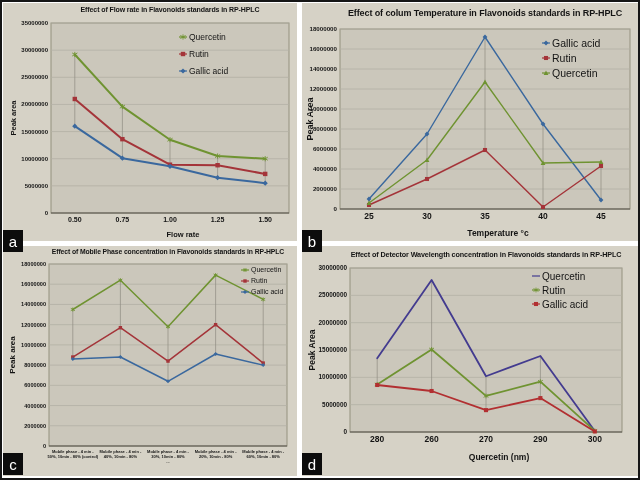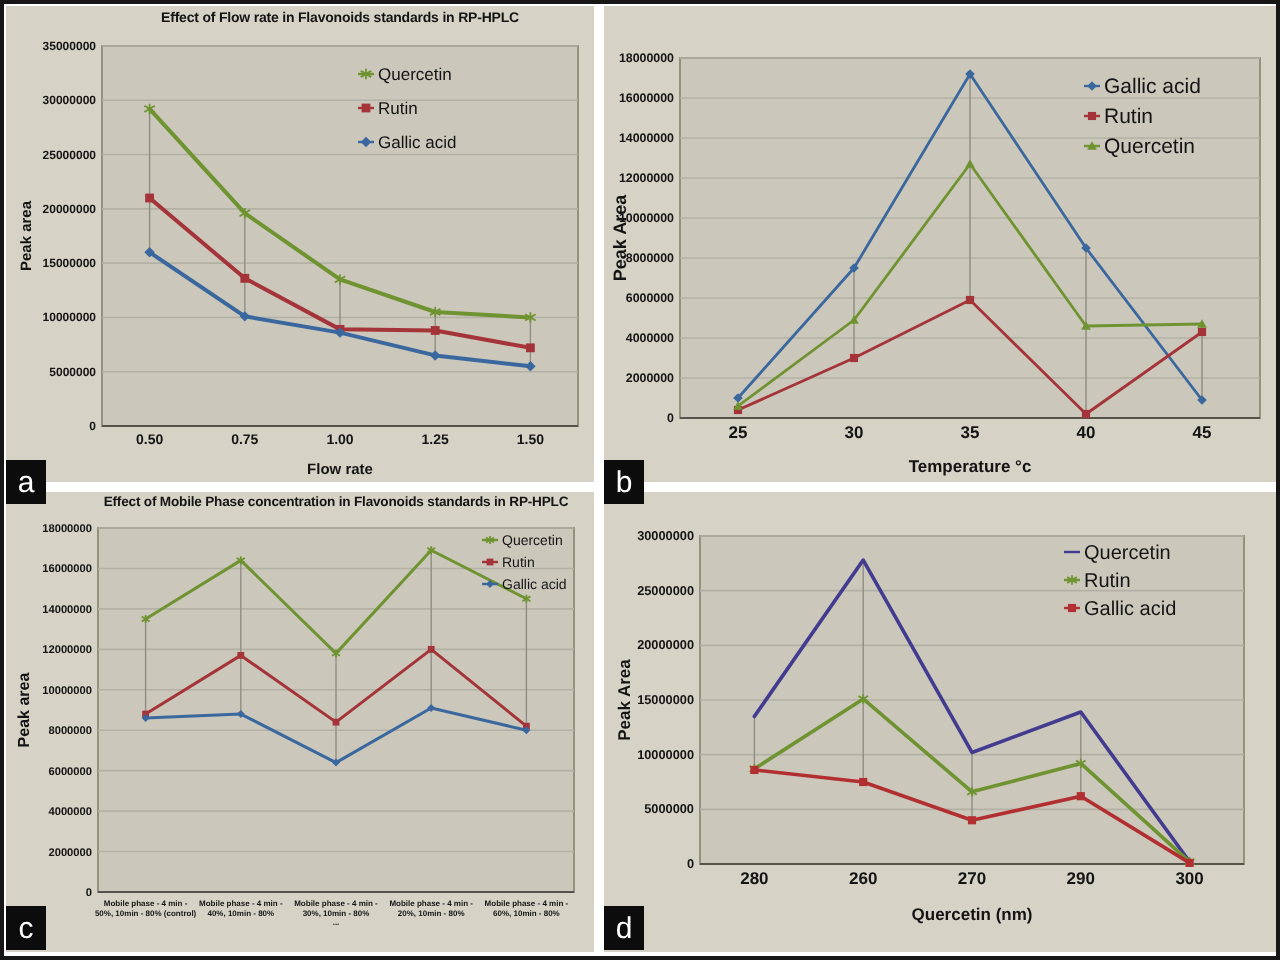--- a/index.html
+++ b/index.html
@@ -5,21 +5,21 @@
   html,body{margin:0;padding:0;background:#888;}
   #figure{
     width:640px;height:480px;box-sizing:border-box;
     border:2px solid #161616;background:#ffffff;
     display:grid;grid-template-columns:294px 336px;grid-template-rows:238px 230px;
     gap:5px;padding:1px;position:relative;
     font-family:"Liberation Sans", sans-serif;color:#141414;
   }
   .panel{position:relative;background:#d6d2c6;overflow:visible;}
   .chart-title{position:absolute;white-space:nowrap;font-weight:bold;letter-spacing:-0.1px;transform:translateX(-50%);}
-  .x-title{position:absolute;white-space:nowrap;font-weight:bold;transform:translateX(-50%);}
+  .x-title{position:absolute;white-space:nowrap;font-weight:bold;transform:translateX(-50%);margin-left:13px;}
   .y-title{position:absolute;left:0;top:0;white-space:nowrap;font-weight:bold;}
   .panel-badge{
     position:absolute;left:0;width:20px;height:22px;background:#0c0c0c;color:#fff;
     display:flex;align-items:center;justify-content:center;font-size:15px;z-index:5;
   }
   .row-top .panel-badge{bottom:-11px;}
   .row-bottom .panel-badge{bottom:1px;}
   svg.chart{position:absolute;left:0;top:0;}
 </style>
 </head>
@@ -122,20 +122,21 @@
           <line x1="176" y1="68" x2="184" y2="68" stroke="#3a689e" stroke-width="1.2"></line>
           <path d="M180 65.4L182.6 68L180 70.6L177.4 68Z" fill="#3a689e"></path>
           <text x="186" y="70.975" font-size="8.5" fill="#141414">Gallic acid</text>
         </g>
       </svg>
     <div class="x-title" style="left: 167px; top: 227px; font-size: 7.5px;">Flow rate</div>
     <div class="panel-badge">a</div>
   </div>
 
   <div class="panel row-top" id="panel-1">
+    <div class="chart-title" style="left: 183px; top: 5px; font-size: 9px;">Effect of colum Temperature in Flavonoids standards in RP-HPLC</div>
     <div class="y-title" style="font-size: 9px; transform: translate(8px, 116px) translate(-50%, -50%) rotate(-90deg);">Peak Area</div>
     <svg class="chart" width="336" height="238" viewBox="0 0 336 238">
         <rect x="38" y="26" width="290" height="180" fill="#cbc7bb" stroke="#94917f" stroke-width="1"></rect>
         <g>
           <line x1="38" y1="206" x2="328" y2="206" stroke="#56534b" stroke-width="1"></line>
           <text x="35" y="208" text-anchor="end" font-size="6.2" font-weight="bold" fill="#141414">0</text>
           <line x1="38" y1="186" x2="328" y2="186" stroke="#b3b0a5" stroke-width="0.8"></line>
           <text x="35" y="188" text-anchor="end" font-size="6.2" font-weight="bold" fill="#141414">2000000</text>
           <line x1="38" y1="166" x2="328" y2="166" stroke="#b3b0a5" stroke-width="0.8"></line>
           <text x="35" y="168" text-anchor="end" font-size="6.2" font-weight="bold" fill="#141414">4000000</text>
@@ -307,20 +308,21 @@
           <line x1="238" y1="46" x2="246" y2="46" stroke="#3a689e" stroke-width="1.2"></line>
           <path d="M242 44L244 46L242 48L240 46Z" fill="#3a689e"></path>
           <text x="248" y="48.45" font-size="7" fill="#141414">Gallic acid</text>
         </g>
       </svg>
 
     <div class="panel-badge">c</div>
   </div>
 
   <div class="panel row-bottom" id="panel-3">
+    <div class="chart-title" style="left: 184px; top: 4px; font-size: 7.2px;">Effect of Detector Wavelength concentration in Flavonoids standards in RP-HPLC</div>
     <div class="y-title" style="font-size: 8.5px; transform: translate(10px, 104px) translate(-50%, -50%) rotate(-90deg);">Peak Area</div>
     <svg class="chart" width="336" height="229" viewBox="0 0 336 229">
         <rect x="48" y="22" width="272" height="164" fill="#cbc7bb" stroke="#94917f" stroke-width="1"></rect>
         <g>
           <line x1="48" y1="186" x2="320" y2="186" stroke="#56534b" stroke-width="1"></line>
           <text x="45" y="188" text-anchor="end" font-size="6.4" font-weight="bold" fill="#141414">0</text>
           <line x1="48" y1="158.66666666666666" x2="320" y2="158.66666666666666" stroke="#b3b0a5" stroke-width="0.8"></line>
           <text x="45" y="160.66666666666666" text-anchor="end" font-size="6.4" font-weight="bold" fill="#141414">5000000</text>
           <line x1="48" y1="131.33333333333334" x2="320" y2="131.33333333333334" stroke="#b3b0a5" stroke-width="0.8"></line>
           <text x="45" y="133.33333333333334" text-anchor="end" font-size="6.4" font-weight="bold" fill="#141414">10000000</text>

